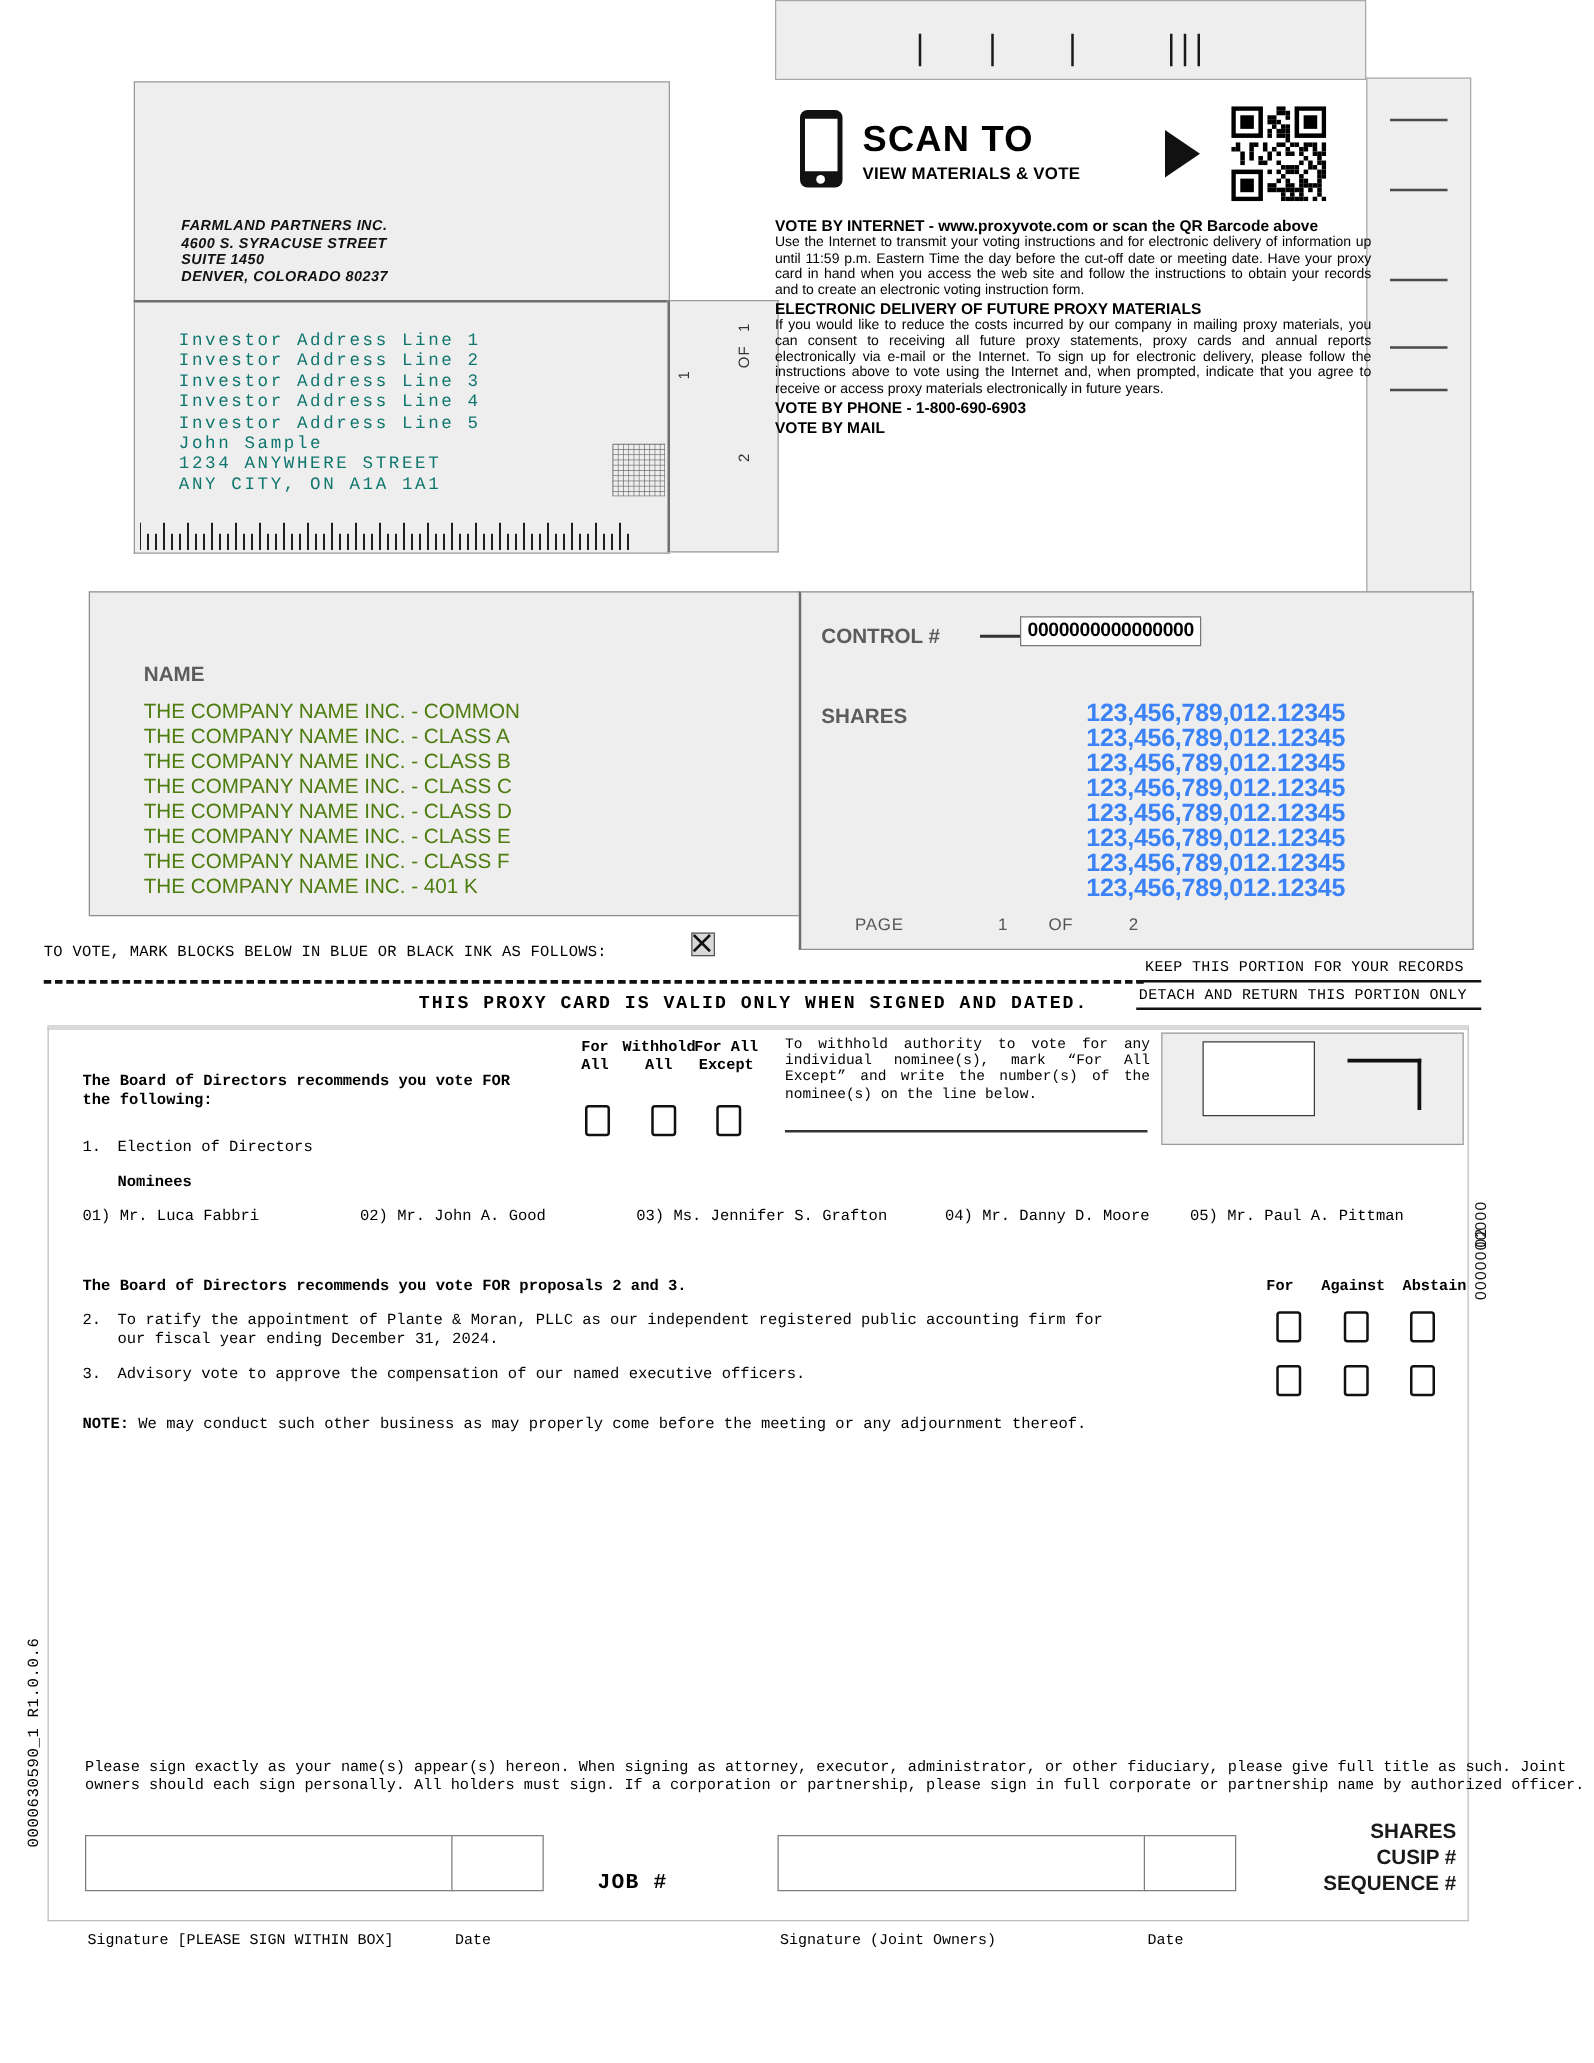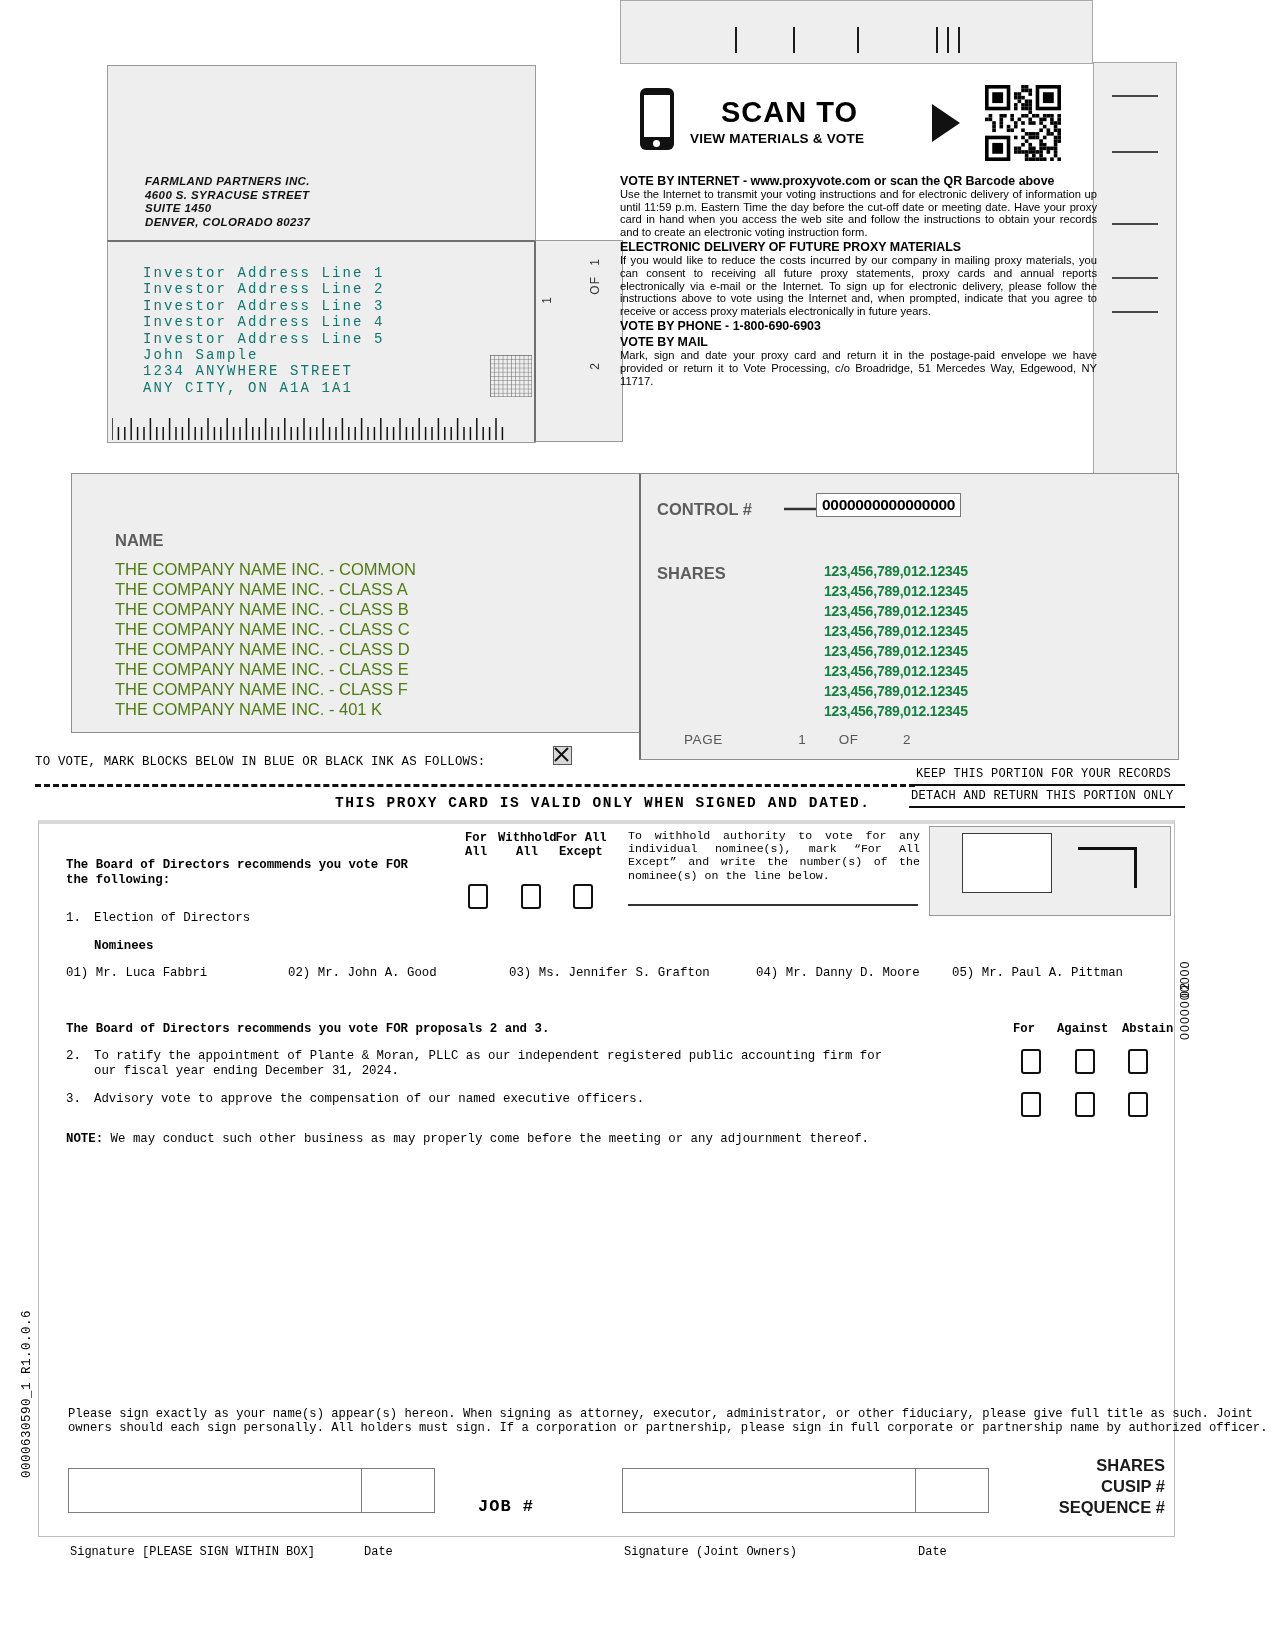--- a/index.html
+++ b/index.html
@@ -28,21 +28,21 @@
   
   #hdr-strip{left:620px;top:0px;width:471px;height:62px;
       background:#eeeeee;border:1px solid #a8a8a8;}
   .hbar{position:absolute;top:26px;width:2px;height:26px;background:#1a1a1a;}
   #side-strip{left:1093px;top:62px;width:82px;height:410px;
       background:#eeeeee;border:1px solid #a8a8a8;}
   .sline{position:absolute;left:18px;width:46px;height:2px;background:#4a4a4a;}
   #phone{left:640px;top:88px;width:34px;height:62px;background:#111;border-radius:6px;}
   #phone-screen{left:644px;top:95px;width:26px;height:42px;background:#fff;}
   #phone-dot{left:653px;top:140px;width:7px;height:7px;border-radius:50%;background:#fff;}
-  #scan-title{left:690px;top:96px;font-weight:bold;font-size:29px;letter-spacing:1px;margin-left:31px;}
+  #scan-title{left:690px;top:96px;font-weight:bold;font-size:29px;letter-spacing:1px;}
   #scan-sub{left:690px;top:131px;font-weight:bold;font-size:13.5px;letter-spacing:.2px;}
   #arrow-tri{left:932px;top:104px;width:0;height:0;
       border-top:19px solid transparent;border-bottom:19px solid transparent;
       border-left:28px solid #111;}
   #qr{left:985px;top:85px;width:76px;height:76px;}
 
   
   #instr{left:620px;top:172px;width:477px;}
   #instr .h{font-weight:bold;font-size:12.4px;line-height:14px;margin-top:2px;}
   #instr .p{font-size:11.2px;line-height:12.6px;text-align:justify;}
@@ -54,22 +54,22 @@
   #name-list{left:115px;top:559px;font-weight:normal;font-size:16.5px;
       line-height:20px;color:#4d7c0f;}
   #shares-panel{left:639px;top:473px;width:537px;height:285px;
       background:#eeeeee;border:1px solid #8e8e8e;border-left:2px solid #6f6f6f;}
   #ctrl-label{left:657px;top:500px;font-weight:bold;font-size:16.5px;color:#5c5c5c;}
   #ctrl-arrow{left:784px;top:501px;width:46px;height:16px;}
   #ctrl-box{left:816px;top:493px;border:1.5px solid #777;background:#fff;
       padding:2px 5px;font-weight:bold;font-size:15.5px;letter-spacing:-.3px;
       font-family:"Liberation Sans",sans-serif;}
   #shares-label{left:657px;top:564px;font-weight:bold;font-size:16.5px;color:#5c5c5c;}
-  #shares-list{left:824px;top:561px;font-weight:bold;font-size:14px;
-      line-height:20px;color:#15803d;letter-spacing:-.2px;}
+  #shares-list{left:869px;top:561px;font-weight:bold;font-size:20px;
+      line-height:20px;color:#3b82f6;letter-spacing:-.2px;}
   #page-row{left:684px;top:732px;font-size:13.5px;color:#555;letter-spacing:.6px;}
   #page-row span{display:inline-block;}
 
   
   #tovote{left:35px;top:755px;font-size:12.4px;letter-spacing:.2px;}
   #x-mark{left:553px;top:746px;width:17px;height:17px;background:#d8d8d8;
       border:1px solid #555;}
   #x-mark svg{display:block;}
   #keep{left:916px;top:767px;font-size:12px;letter-spacing:.3px;}
   #detach{left:911px;top:789px;font-size:12px;letter-spacing:.3px;}
@@ -389,21 +389,20 @@
     </svg>
 </div>
 
 <div class="abs" id="instr">
   <div class="h">VOTE BY INTERNET - www.proxyvote.com or scan the QR Barcode above</div>
   <div class="p">Use the Internet to transmit your voting instructions and for electronic delivery of information up until 11:59 p.m. Eastern Time the day before the cut-off date or meeting date. Have your proxy card in hand when you access the web site and follow the instructions to obtain your records and to create an electronic voting instruction form.</div>
   <div class="h">ELECTRONIC DELIVERY OF FUTURE PROXY MATERIALS</div>
   <div class="p">If you would like to reduce the costs incurred by our company in mailing proxy materials, you can consent to receiving all future proxy statements, proxy cards and annual reports electronically via e-mail or the Internet. To sign up for electronic delivery, please follow the instructions above to vote using the Internet and, when prompted, indicate that you agree to receive or access proxy materials electronically in future years.</div>
   <div class="h">VOTE BY PHONE - 1-800-690-6903</div>
   <div class="h">VOTE BY MAIL</div>
-  <div class="p">Mark, sign and date your proxy card and return it in the postage-paid envelope we have provided or return it to Vote Processing, c/o Broadridge, 51 Mercedes Way, Edgewood, NY 11717.</div>
 </div>
 
 <div class="abs" id="name-panel"></div>
 <div class="abs" id="name-hdr">NAME</div>
 <div class="abs" id="name-list">
   <div>THE COMPANY NAME INC. - COMMON</div>
   <div>THE COMPANY NAME INC. - CLASS A</div>
   <div>THE COMPANY NAME INC. - CLASS B</div>
   <div>THE COMPANY NAME INC. - CLASS C</div>
   <div>THE COMPANY NAME INC. - CLASS D</div>

